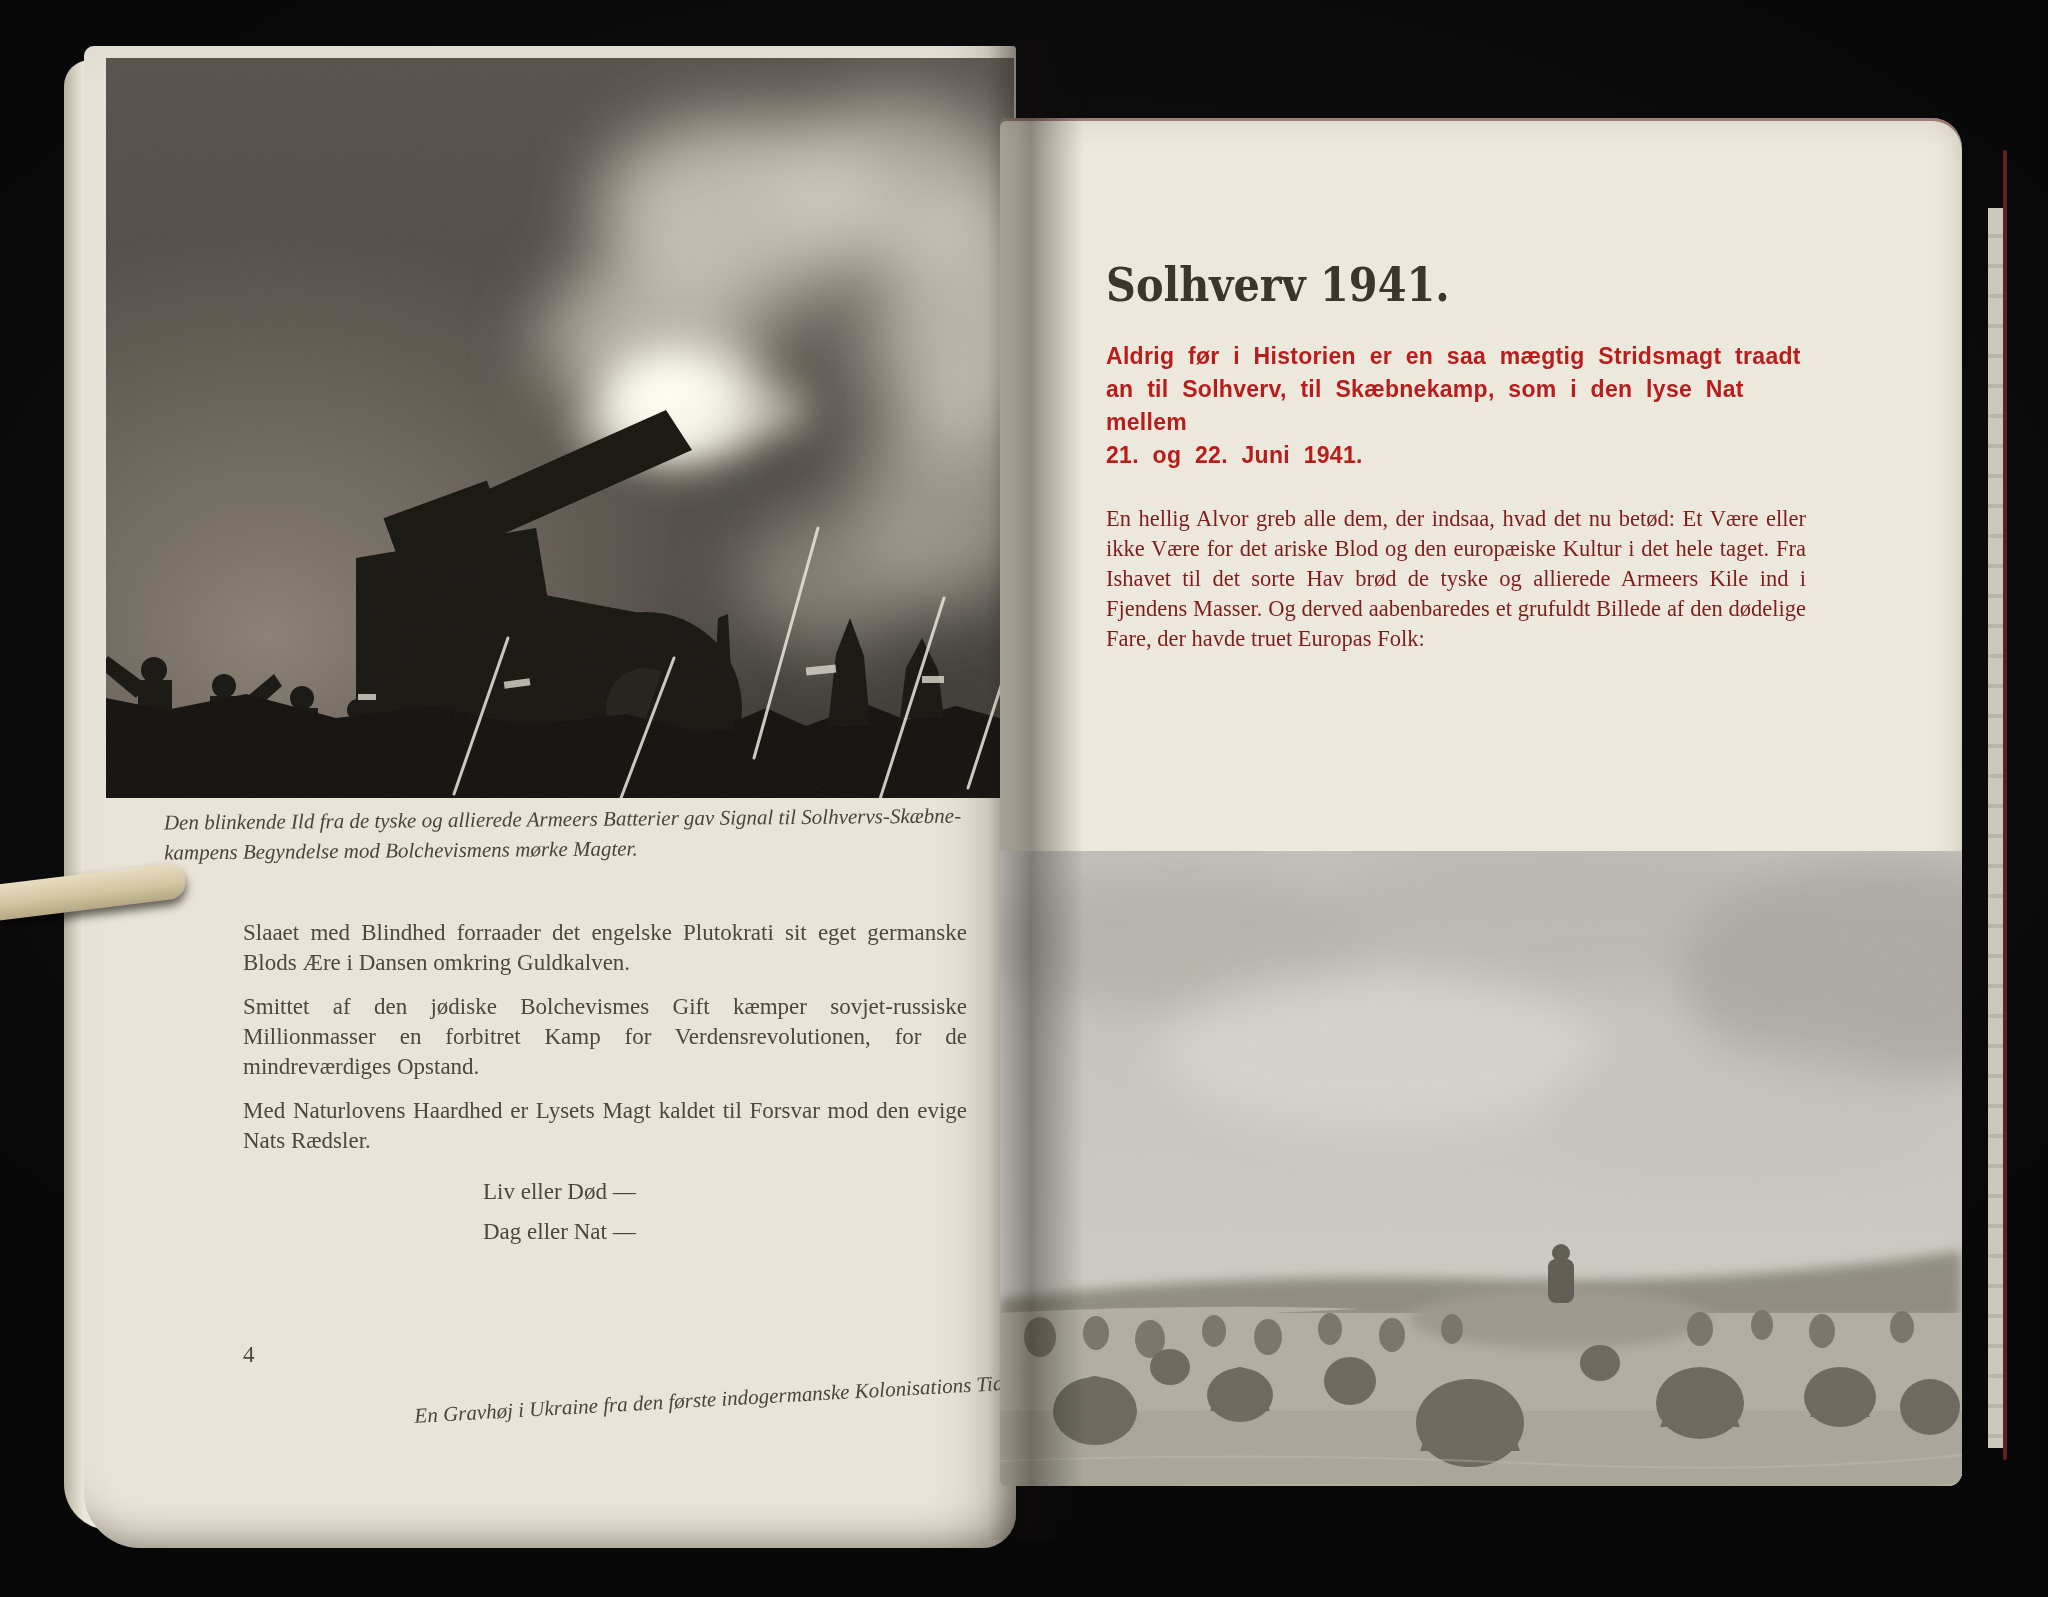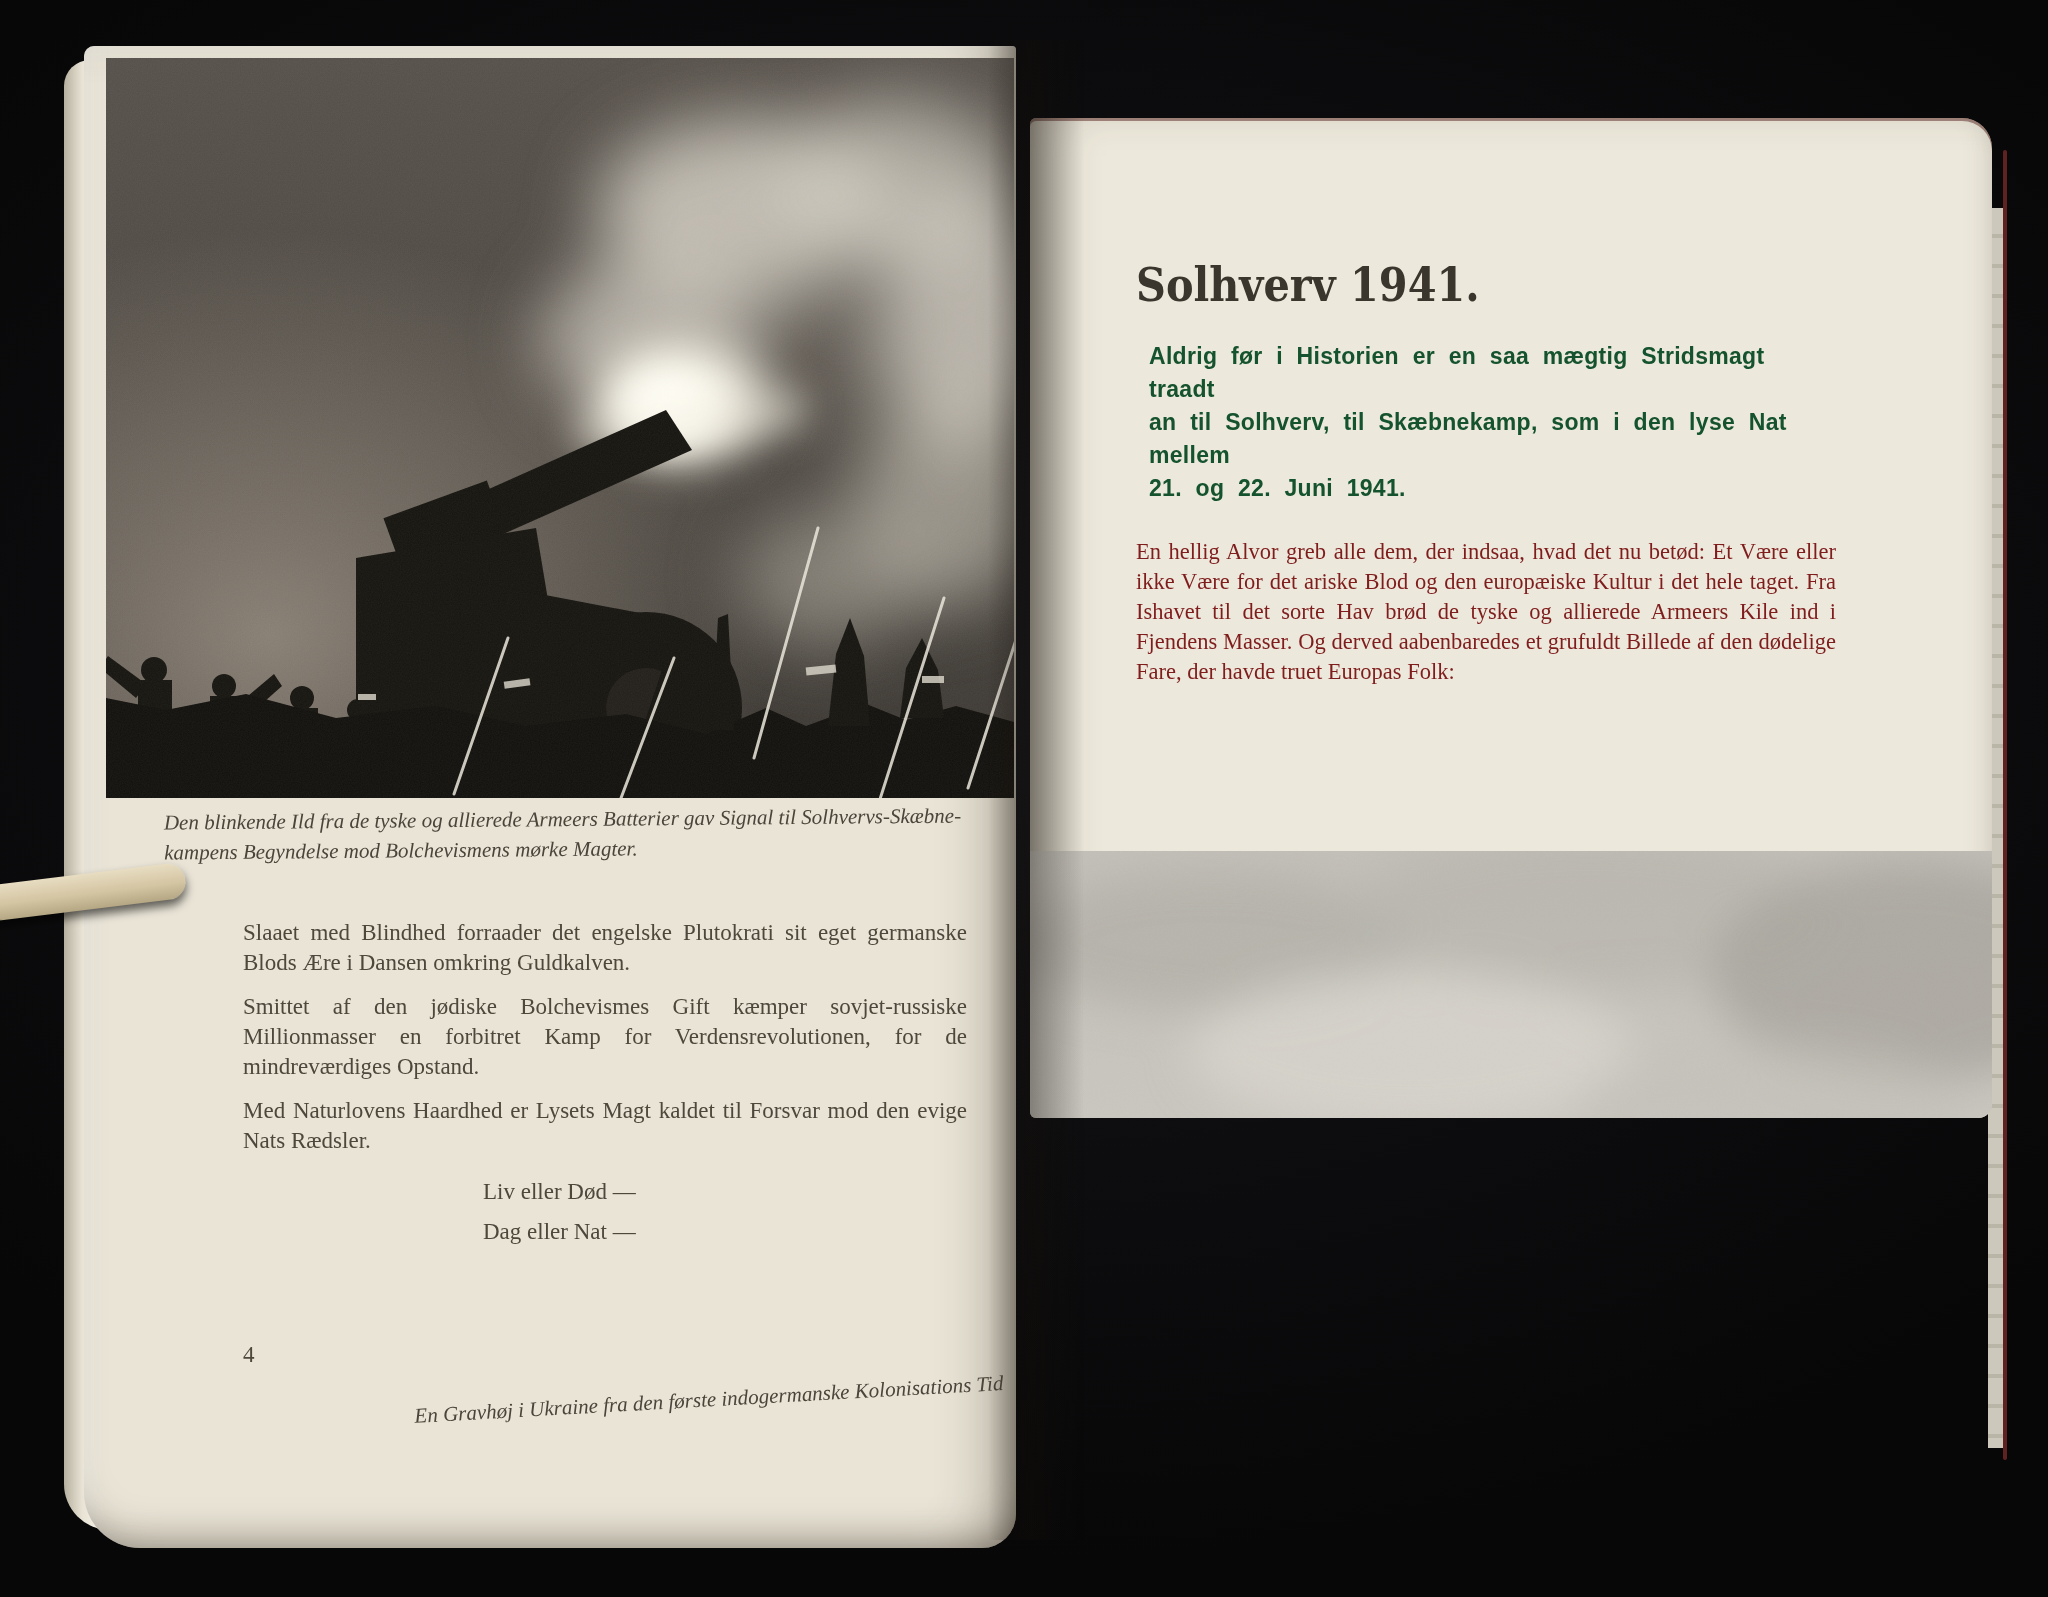--- a/index.html
+++ b/index.html
@@ -11,42 +11,42 @@
               border-radius:26px 0 0 46px;
               background:linear-gradient(90deg,#b6b0a0 0%,#e8e3d4 35%,#f4f1e7 70%,#d8d2c2 100%);}
   .stack-right{position:absolute;left:1988px;top:208px;width:18px;height:1240px;
                background:repeating-linear-gradient(180deg,#ccc8bb 0 26px,#b9b5a7 26px 30px);}
   .cover-edge-right{position:absolute;left:2003px;top:150px;width:4px;height:1310px;background:#5e2320;border-radius:2px;}
   
   .page{position:absolute;overflow:hidden;}
   .page-left{left:84px;top:46px;width:932px;height:1502px;background:#e9e4d6;
              border-radius:10px 4px 34px 56px;
              box-shadow:inset -46px 0 60px -30px rgba(60,50,40,.45), inset 0 -26px 40px -24px rgba(60,50,40,.5), inset 10px 8px 26px -14px rgba(255,255,255,.8);}
-  .page-right{left:1030px;top:118px;width:962px;height:1000px;background:#ece8db;
+  .page-right{left:1000px;top:118px;width:962px;height:1368px;background:#ece8db;
               border-radius:6px 30px 14px 6px;
               box-shadow:inset 40px 0 56px -30px rgba(60,50,40,.45), inset 0 3px 0 rgba(92,36,32,.5), inset -14px -10px 30px -18px rgba(90,80,65,.35);}
   .gutter-shadow{position:absolute;left:988px;top:40px;width:96px;height:1500px;
                  background:linear-gradient(90deg,rgba(20,15,10,0) 0%,rgba(20,15,10,.38) 45%,rgba(20,15,10,.30) 55%,rgba(20,15,10,0) 100%);pointer-events:none;}
   
   .photo-night{position:absolute;left:22px;top:12px;width:908px;height:740px;}
   .photo-caption{position:absolute;left:80px;top:758px;width:812px;
                  font-style:italic;font-size:21px;line-height:30px;color:#4a443a;
                  white-space:pre-line;transform:rotate(-.5deg);}
   .left-body{position:absolute;left:159px;top:872px;width:724px;color:#4e473c;}
   .left-body p{margin:0 0 14px;font-size:23px;line-height:30px;text-align:justify;}
   .poem{margin:16px 0 20px 240px;font-size:23px;line-height:40px;color:#4e473c;}
   .page-number{position:absolute;left:159px;top:1296px;font-size:23px;color:#4e473c;}
   .bottom-caption{position:absolute;left:330px;top:1340px;width:640px;
                   font-style:italic;font-size:21px;color:#4a443a;transform:rotate(-3.2deg);}
   
   .right-col{position:absolute;left:106px;top:140px;width:700px;}
   .heading{font-family:"DejaVu Serif",serif;font-weight:700;font-size:46px;color:#3a352d;
            letter-spacing:0;transform:scaleX(.9);transform-origin:left;margin:0 0 28px;}
   .intro{font-family:"Liberation Sans",sans-serif;font-weight:700;font-size:23px;line-height:33px;
-         color:#14532d;letter-spacing:.3px;word-spacing:7px;white-space:pre-line;margin:0 13px 32px;}
+         color:#b91c1c;letter-spacing:.3px;word-spacing:7px;white-space:pre-line;margin:0 0 32px;}
   .right-col p.body{margin:0 0 16px;font-size:22.5px;line-height:30px;text-align:justify;color:#7f1d1d;}
   .photo-field{position:absolute;left:0px;top:733px;width:962px;height:662px;}
   
   .stick{position:absolute;left:-18px;top:874px;width:204px;height:36px;border-radius:18px;
          background:linear-gradient(180deg,#e8ddc2 0%,#d4c5a3 55%,#b5a784 100%);
          transform:rotate(-7deg);box-shadow:0 6px 10px rgba(0,0,0,.6);}
 </style>
 </head>
 <body>
 

